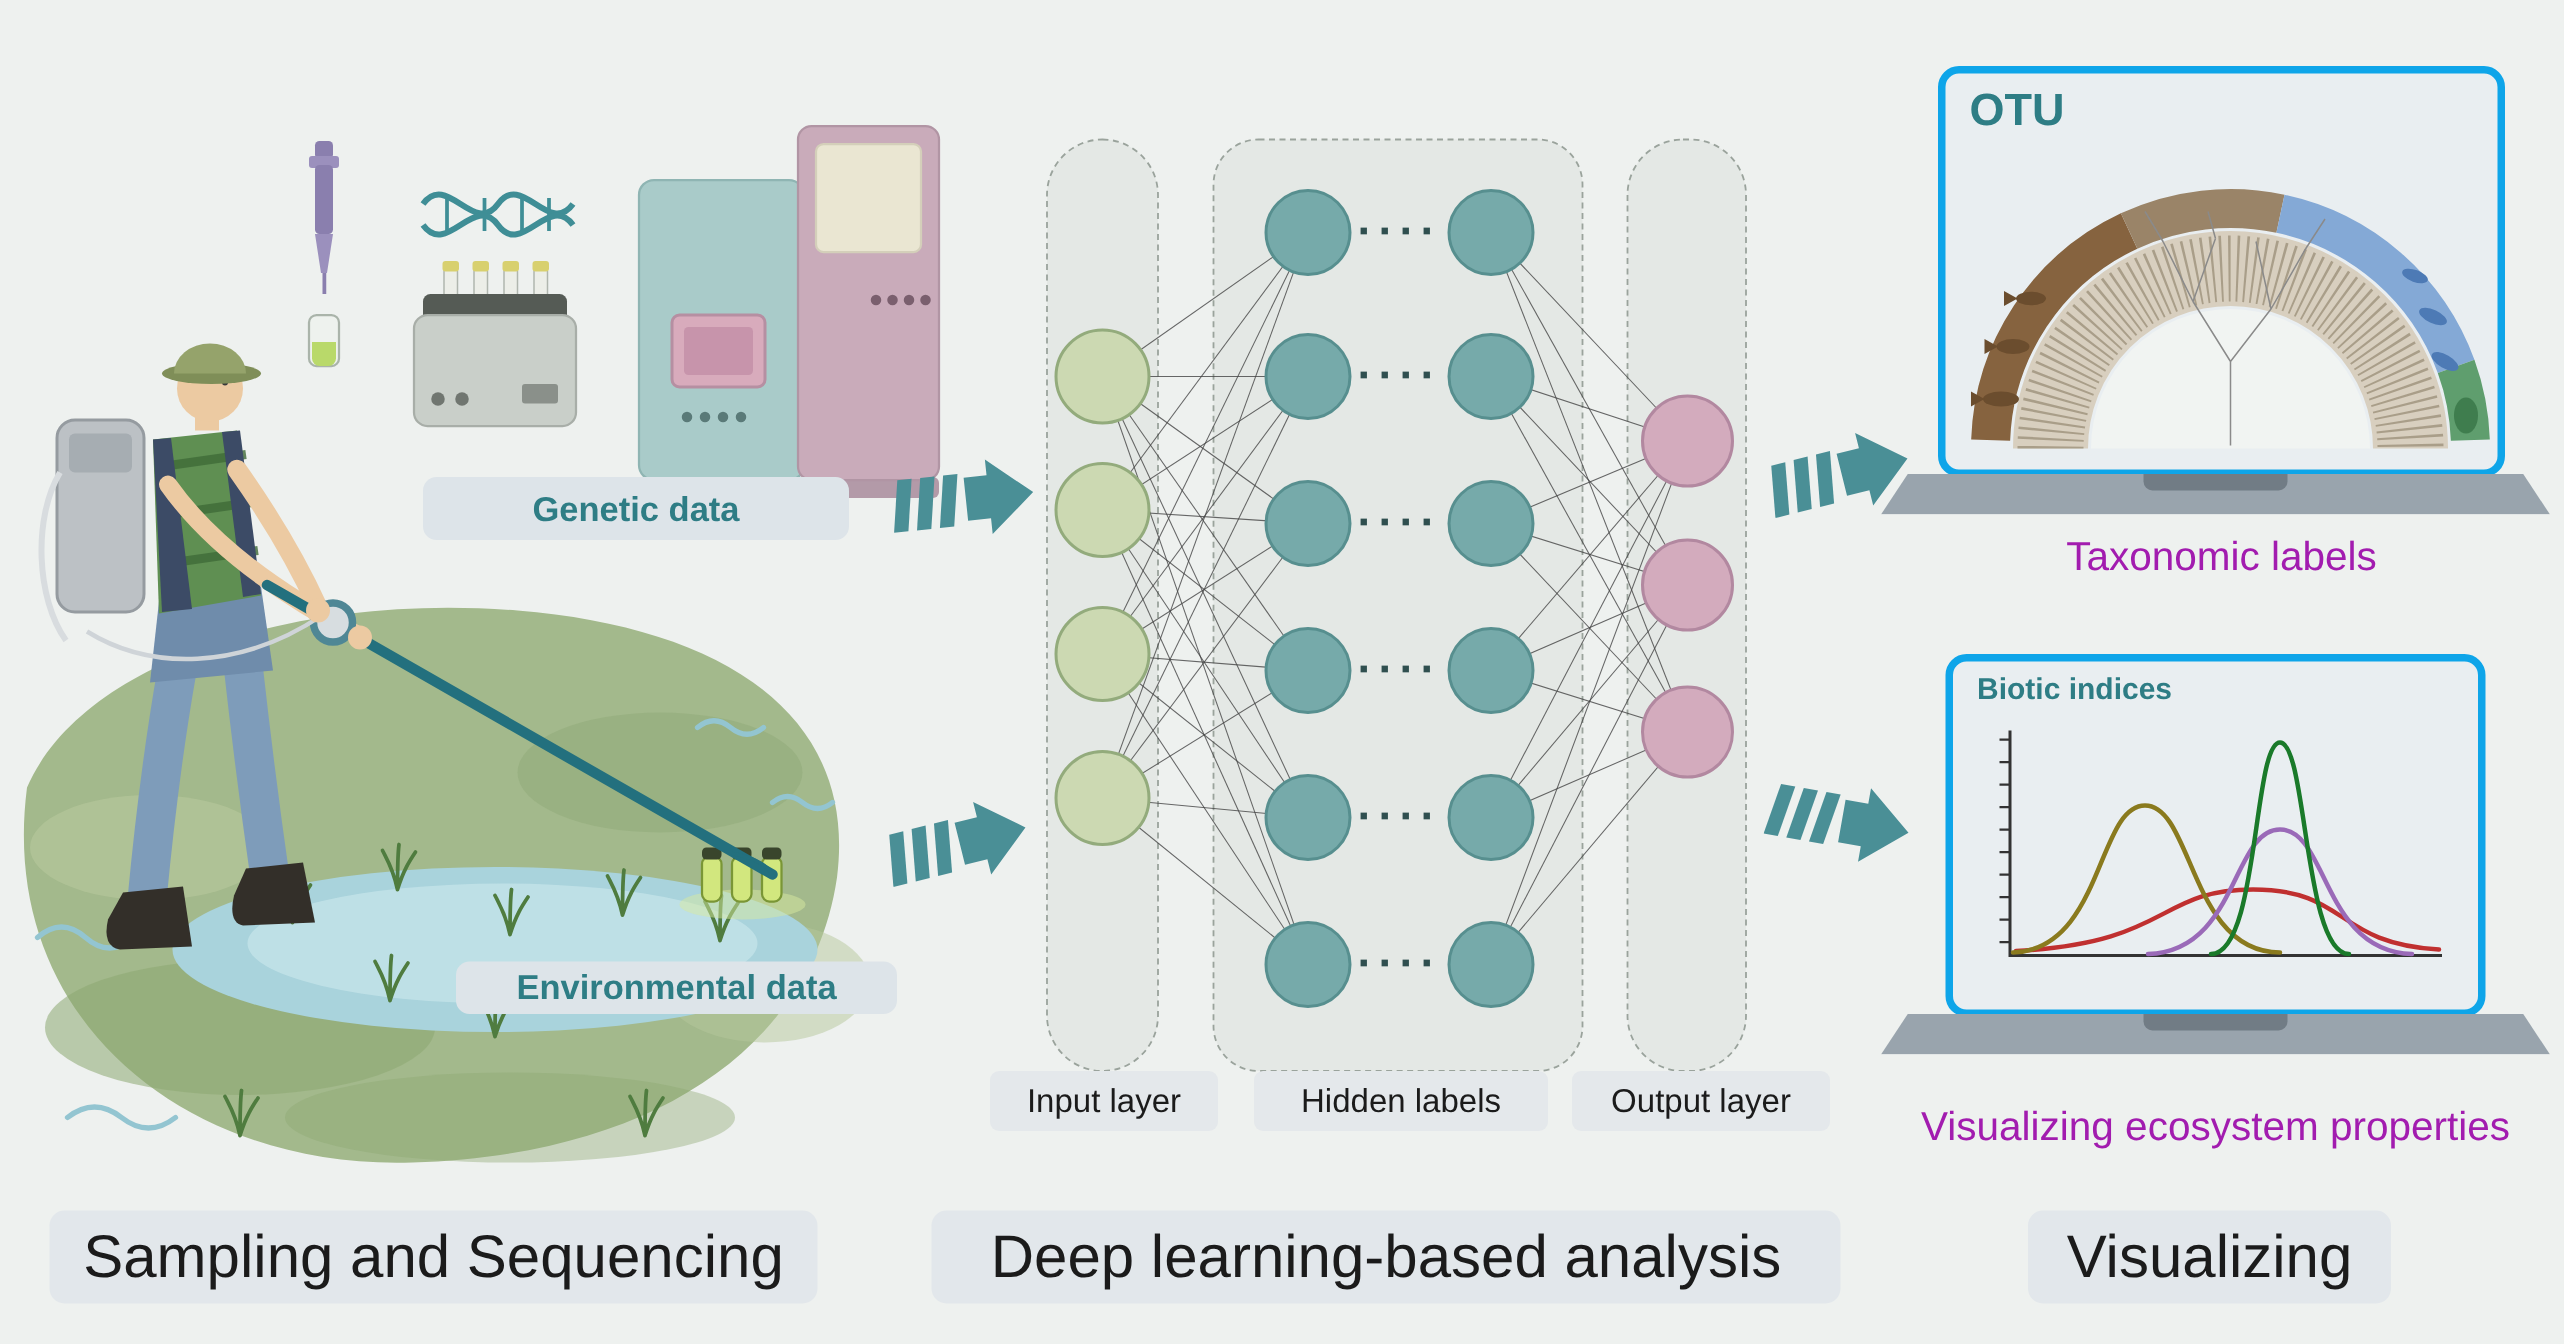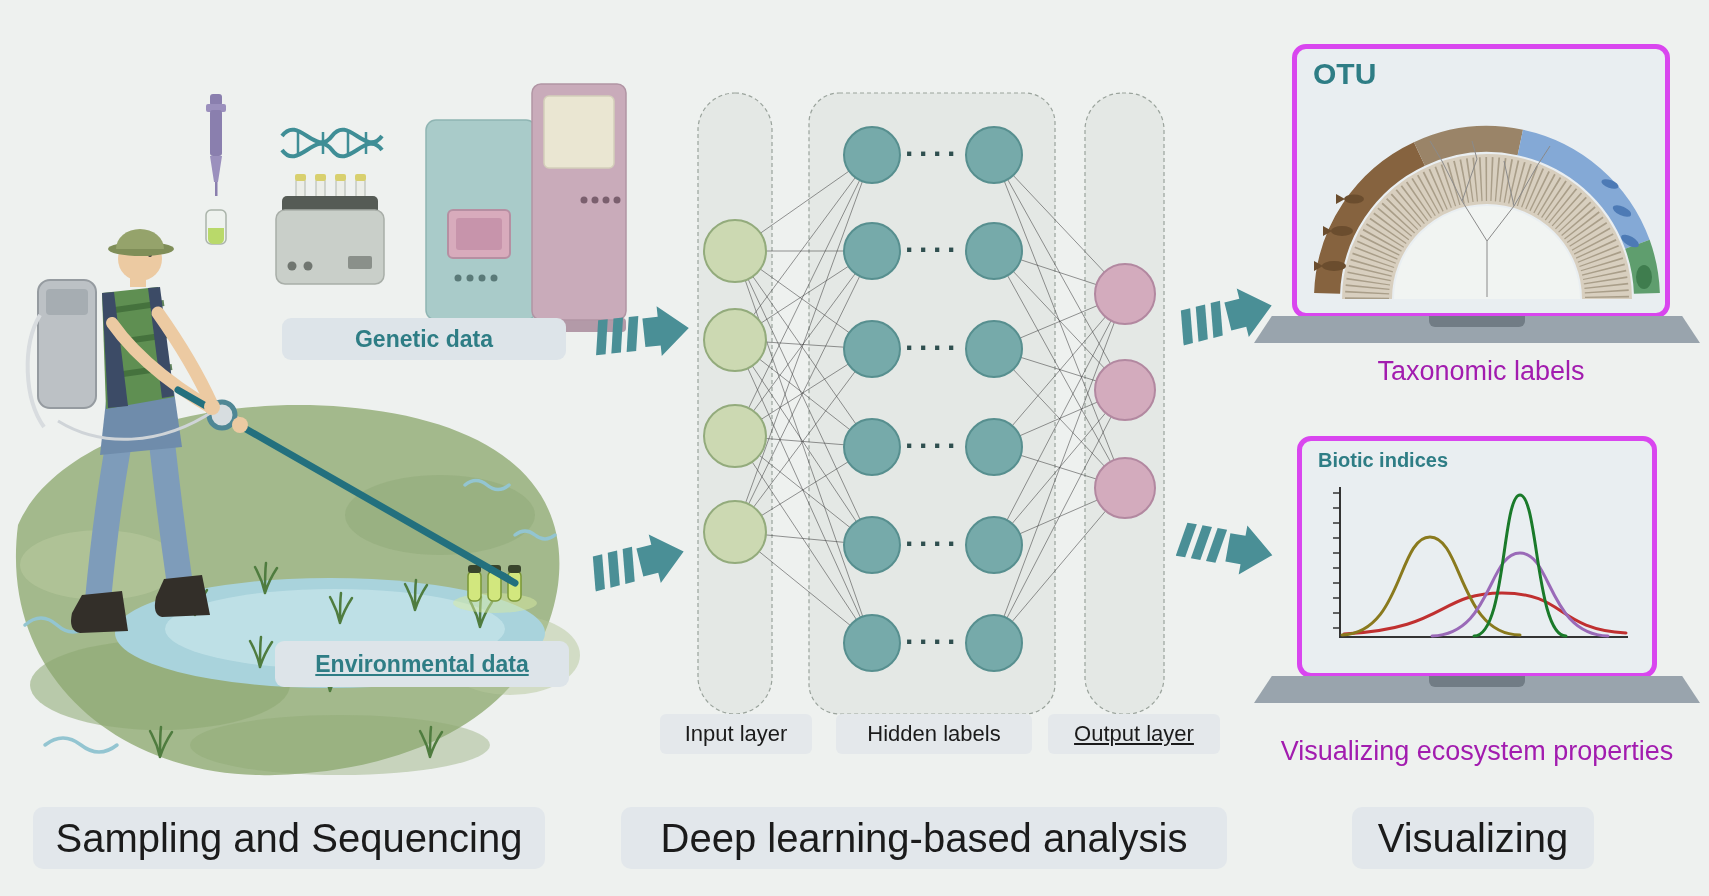--- a/index.html
+++ b/index.html
@@ -26,21 +26,21 @@
   }
   .caption { position:absolute; color:#a21caf; font-size:27px; text-align:center; }
 
   .arrow { position:absolute; width:96px; height:54px; }
   .arrow-lt { left:594px; top:306px; transform:rotate(-6deg); }
   .arrow-lb { left:590px; top:536px; transform:rotate(-14deg); }
   .arrow-rt { left:1178px; top:290px; transform:rotate(-14deg); }
   .arrow-rb { left:1178px; top:520px; transform:rotate(10deg); }
 
   .laptop-screen {
-    position:absolute; background:#e9eef1; border:5px solid #d946ef;
+    position:absolute; background:#e9eef1; border:5px solid #0ea5e9;
     border-radius:14px; overflow:hidden;
   }
   .laptop-base { position:absolute; background:#99a4ad;
     clip-path:polygon(4% 0, 96% 0, 100% 100%, 0 100%); }
   .laptop-notch { position:absolute; left:50%; top:0; transform:translateX(-50%);
     width:96px; height:11px; background:#717c85; border-radius:0 0 6px 6px; }
   .screen-title { position:absolute; top:8px; left:16px; color:#2e7d85; font-weight:bold; }
   .screen-title.otu { font-size:30px; }
   .screen-title.biotic { font-size:20px; }
   .screen-svg { position:absolute; left:0; top:0; }
@@ -173,21 +173,21 @@
       <circle cx="212" cy="230" r="13" fill="#d7dde0" stroke="#4f8795" stroke-width="5"></circle>
       <path d="M205,225 C150,262 90,262 48,236" stroke="#cfd4d8" stroke-width="3" fill="none"></path>
       <circle cx="202" cy="222" r="8" fill="#eccaa2"></circle>
       <circle cx="230" cy="240" r="8" fill="#eccaa2"></circle>
     </g>
   </svg>
 
   <div class="pill" style="left:282px; top:318px; width:284px; height:42px;">
     <span>Genetic data</span>
   </div>
-  <div class="pill" style="left:275px; top:641px; width:294px; height:46px;text-decoration:underline;">
+  <div class="pill" style="left:304px; top:641px; width:294px; height:35px;">
     <span>Environmental data</span>
   </div>
 
   <svg class="arrow arrow-lt" viewBox="0 0 100 56">
     <g fill="#4a8f96">
       <polygon points="6,10 16,10 10,46 0,46"></polygon>
       <polygon points="22,10 32,10 26,46 16,46"></polygon>
       <polygon points="38,10 48,10 42,46 32,46"></polygon>
       <path d="M52,13 L68,13 L68,2 L99,28 L68,54 L68,43 L52,43 Z"></path>
     </g>
@@ -289,21 +289,21 @@
       <text x="293" y="474" class="nn-dots">····</text>
       <text x="293" y="572" class="nn-dots">····</text>
     </svg>
 
   <div class="layer-label" style="left:660px; top:714px; width:152px; height:40px;">
     <span>Input layer</span>
   </div>
   <div class="layer-label" style="left:836px; top:714px; width:196px; height:40px;">
     <span>Hidden labels</span>
   </div>
-  <div class="layer-label" style="left:1048px; top:714px; width:172px; height:40px;text-decoration:underline;">
+  <div class="layer-label" style="left:1048px; top:714px; width:172px; height:40px;">
     <span>Output layer</span>
   </div>
 
   <div class="laptop-screen" style="left:1292px; top:44px; width:378px; height:274px;">
     <svg class="screen-svg" width="368" height="264" viewBox="0 0 368 264">
       <path d="M70,250 A120,120 0 0 1 310,250" stroke="#d8cfbf" stroke-width="50" fill="none"></path>
       <path d="M70,250 A120,120 0 0 1 310,250" stroke="#9a8d77" stroke-width="44" fill="none" stroke-dasharray="1.5 4" opacity="0.75"></path>
       <path d="M30.1,244.4 A160,160 0 0 1 122.4,105.0" stroke="#86633f" stroke-width="26" fill="none"></path>
       <path d="M122.4,105.0 A160,160 0 0 1 223.3,93.5" stroke="#9a8468" stroke-width="26" fill="none"></path>
       <path d="M223.3,93.5 A160,160 0 0 1 340.4,195.3" stroke="#84a9d6" stroke-width="26" fill="none"></path>

